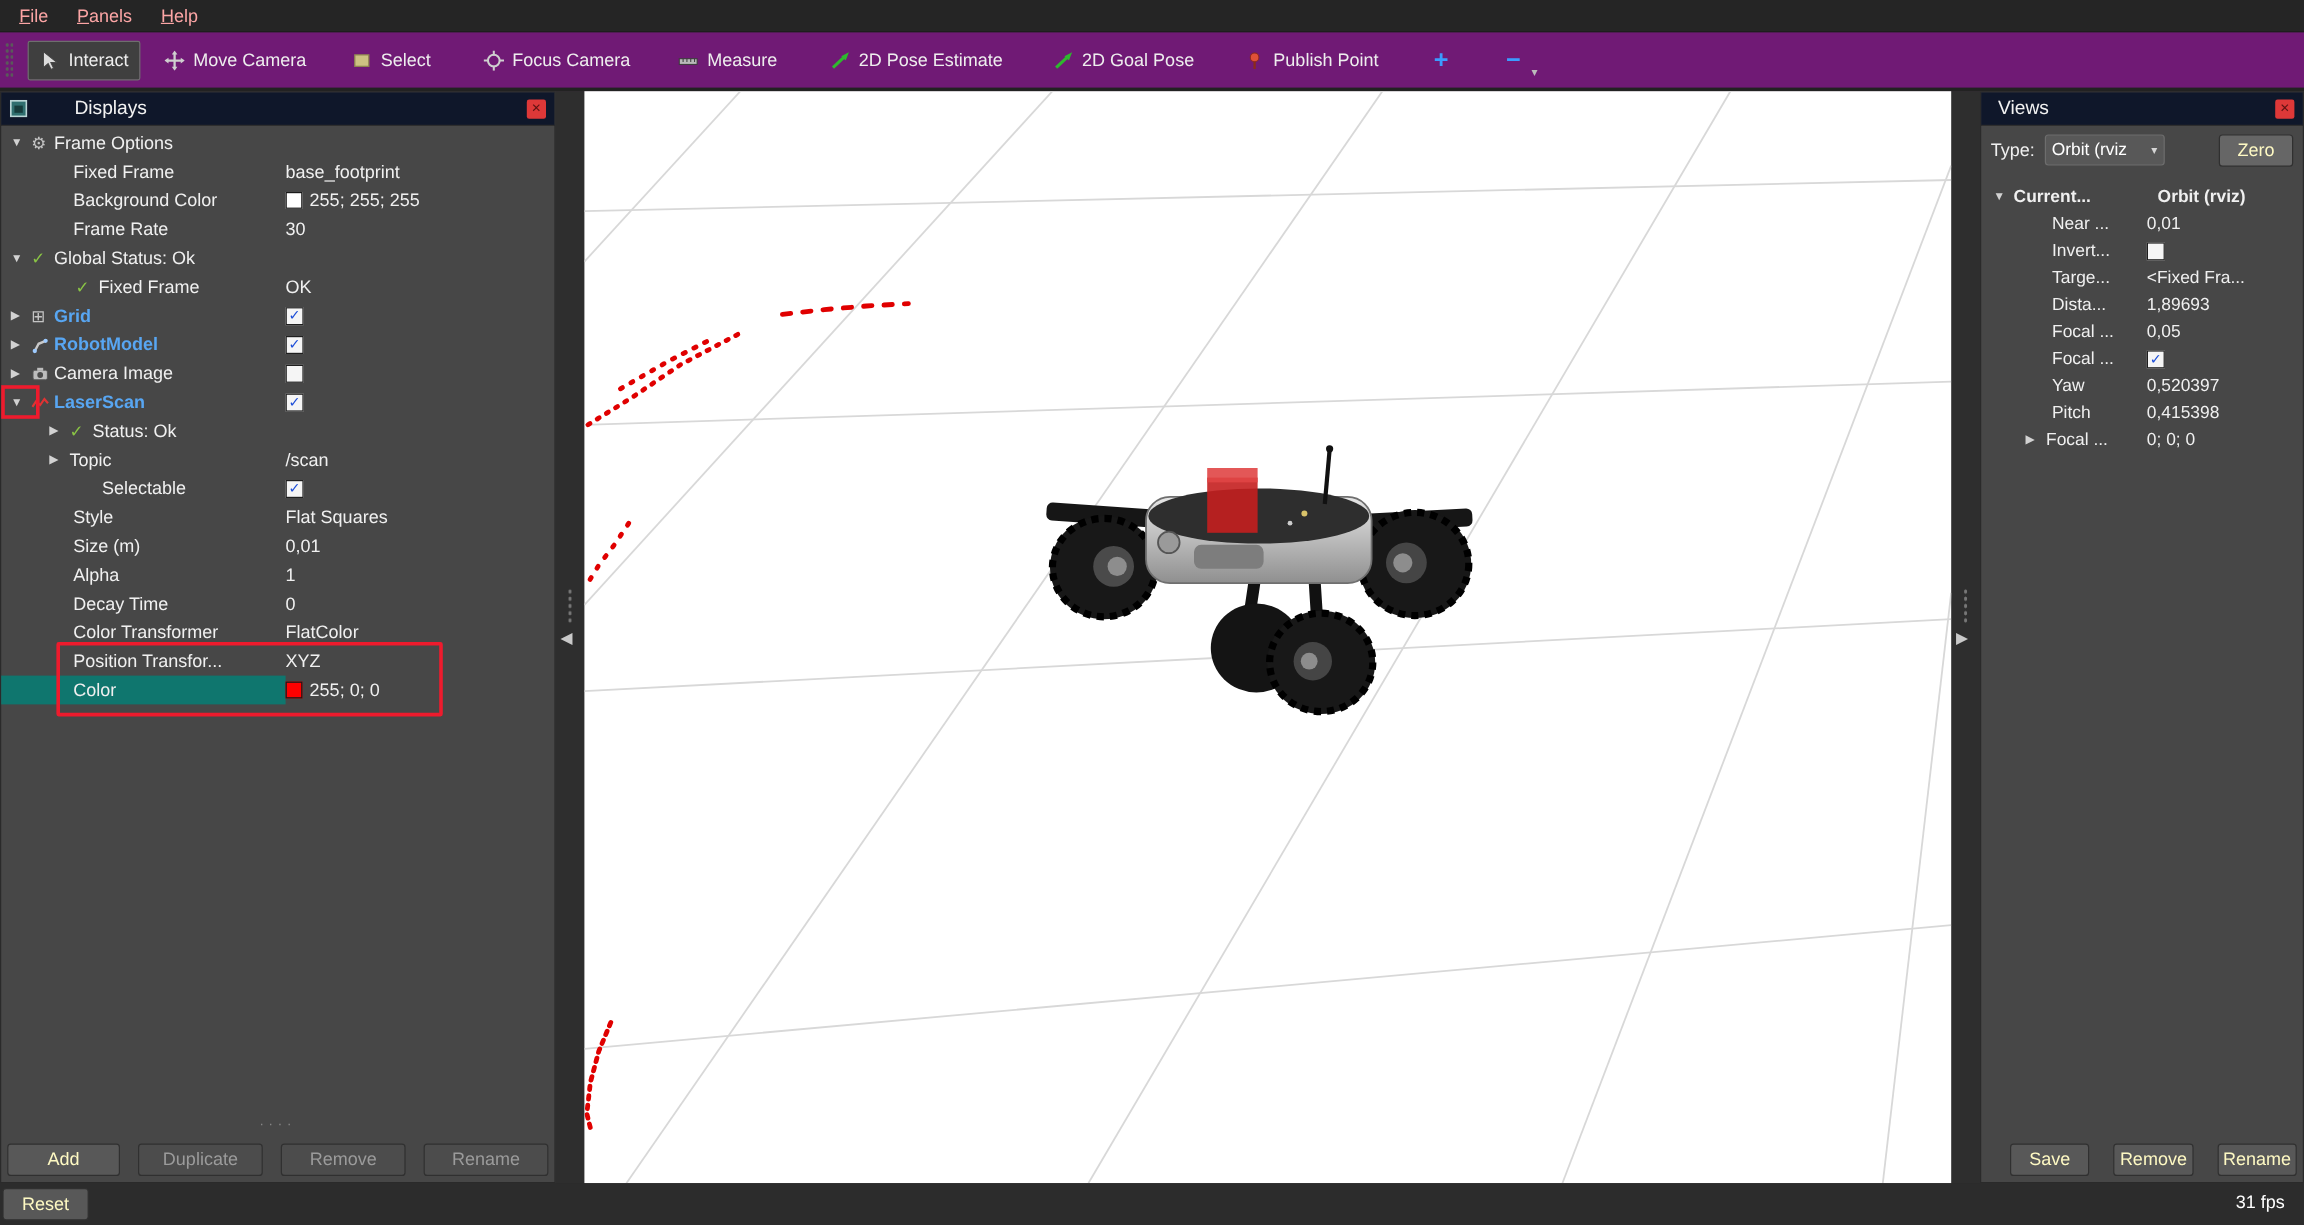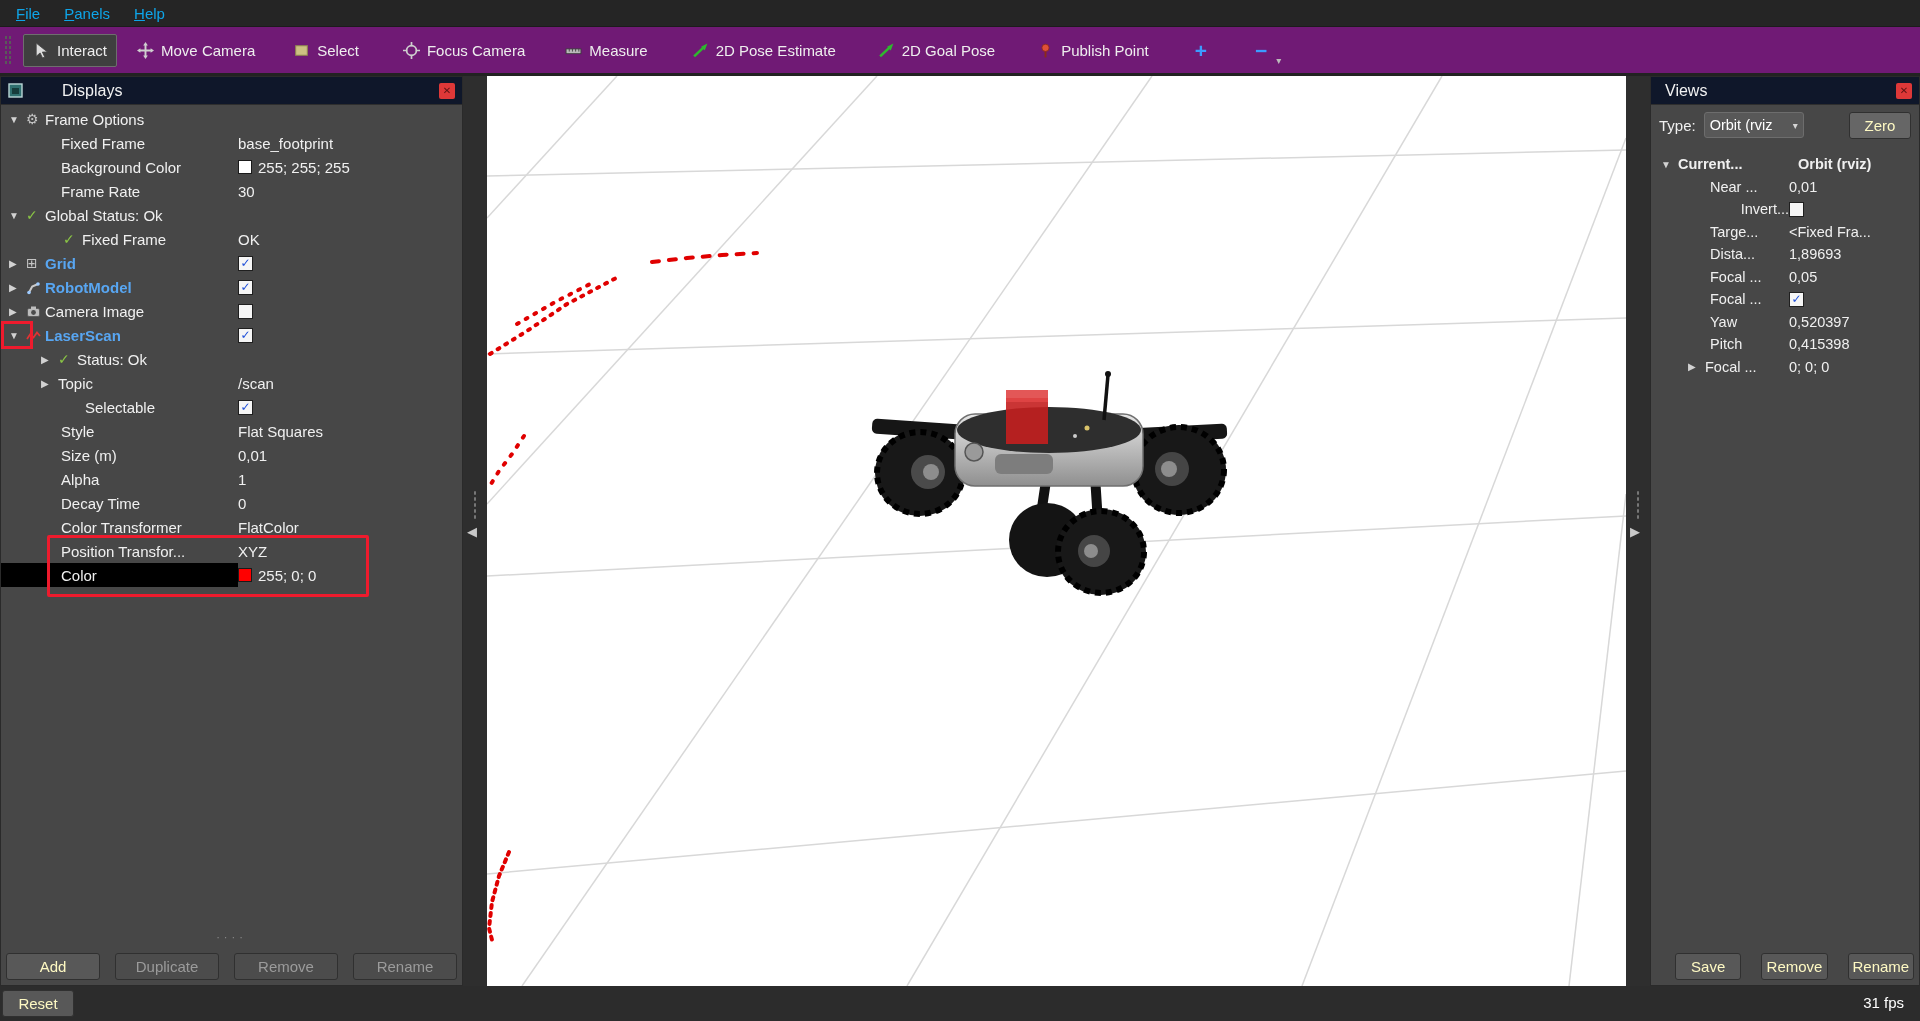--- a/index.html
+++ b/index.html
@@ -3,21 +3,21 @@
 <meta charset="utf-8">
 <style>
   * { margin:0; padding:0; box-sizing:border-box; }
   html,body { width:1920px; height:1021px; overflow:hidden; background:#2e2e2e;
     font-family:"Liberation Sans","DejaVu Sans",sans-serif; }
   #app { position:relative; width:1920px; height:1021px; background:#2e2e2e; }
 
   
   #menubar { position:absolute; left:0; top:0; width:1920px; height:27px; background:#252525;
     display:flex; align-items:center; padding-left:4px; border-bottom:1px solid #1c1c1c; }
-  .menu-item { display:inline-block; color:#0ea5e9; font-size:15px; padding:3px 12px; cursor:default; }
+  .menu-item { display:inline-block; color:#fca5a5; font-size:15px; padding:3px 12px; cursor:default; }
   .menu-item::first-letter { text-decoration:underline; }
 
   
   #toolbar { position:absolute; left:0; top:27px; width:1920px; height:49px; background:#701a75;
     display:flex; align-items:center; gap:10px; padding-left:4px; border-bottom:3px solid #222; }
   .grip { width:7px; height:30px; margin-right:2px;
     background-image:radial-gradient(#5a5a5a 1px, transparent 1.4px); background-size:4px 5px; }
   .tool { background:transparent; border:1px solid transparent; color:#eeeeee; display:flex; gap:7px;
     align-items:center; font-size:15px; padding:7px 9px; font-family:inherit; cursor:default; }
   .tool.active { background:#3f3f3f; border:1px solid #6e6e6e; border-radius:2px; }
@@ -34,21 +34,21 @@
     align-items:center; padding:0 7px; color:#f2f2f2; font-size:16px;gap:32px; }
   .ph-title { flex:1; margin-left:7px; }
   .close-btn { width:16px; height:16px; background:#de3838; border-radius:2px; color:#5c1212;
     font-size:10px; line-height:16px; text-align:center; font-weight:bold; cursor:default; }
 
   
   .tree { position:absolute; left:0; right:1px; top:30px; }
   .trow { position:relative; height:24px; font-size:15px; color:#f0f0f0; }
   .cell-l { position:absolute; left:0; top:0; bottom:0; width:237px; display:flex; align-items:center; overflow:hidden; white-space:nowrap; }
   .cell-v { position:absolute; left:237px; top:0; bottom:0; right:0; display:flex; align-items:center; gap:6px; white-space:nowrap; }
-  .trow.sel .cell-l { background:#000000; }
+  .trow.sel .cell-l { background:#0f766e; }
   .exp { width:17px; font-size:10px; color:#d2d2d2; flex:0 0 auto; }
   .ic { width:19px; font-size:14px; color:#c4c4c4; flex:0 0 auto; }
   .ic svg { vertical-align:middle; }
   .chk { width:19px; color:#8ac545; font-weight:bold; font-size:14px; flex:0 0 auto; }
   .bluename { color:#58a6f2; font-weight:bold; }
   .cb { width:15px; height:15px; background:#f5f5f5; border:1px solid #1f1f1f; display:inline-flex;
     align-items:center; justify-content:center; font-size:12px; line-height:12px; color:#1d4ed8; font-weight:bold; }
   .cb.on::after { content:"✓"; }
   .sw { width:14px; height:14px; border:1px solid #1a1a1a; display:inline-block; flex:0 0 auto; }
   .sw-white { background:#ffffff; }
@@ -480,21 +480,21 @@
       </div>
       <div class="trow">
         <div class="cell-l" style="padding-left:59px;">
             <span>Near ...</span>
           </div>
         <div class="cell-v">
             <span>0,01</span>
           </div>
       </div>
       <div class="trow">
-        <div class="cell-l" style="padding-left:59px;justify-content:flex-end;">
+        <div class="cell-l" style="padding-left:59px;">
             <span>Invert...</span>
           </div>
         <div class="cell-v">
             <span class="cb"></span>
           </div>
       </div>
       <div class="trow">
         <div class="cell-l" style="padding-left:59px;">
             <span>Targe...</span>
           </div>

